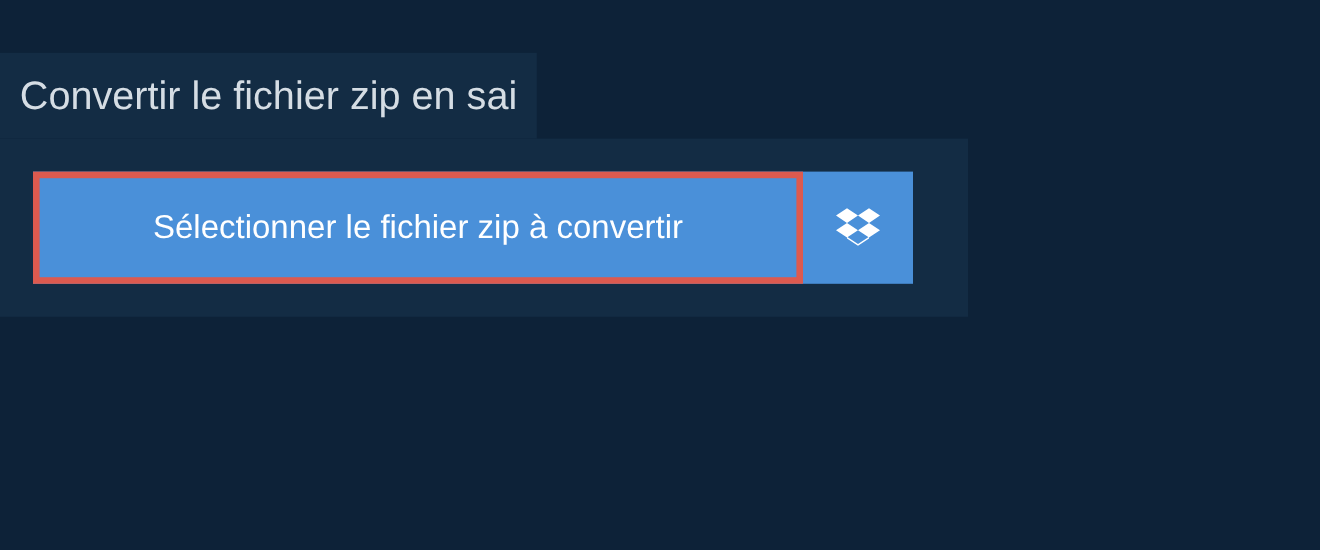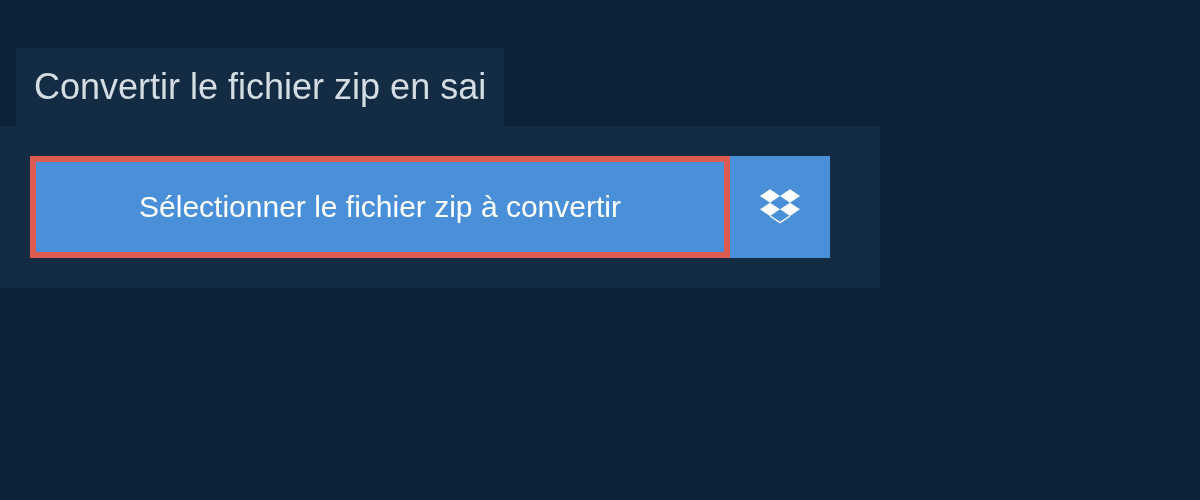--- a/index.html
+++ b/index.html
@@ -12,21 +12,21 @@
       height: 500px;
       background-color: #0d2238;
       font-family: -apple-system, BlinkMacSystemFont, 'Segoe UI', Arial, sans-serif;
       overflow: hidden;
     }
     .header-tab {
       display: inline-block;
       background-color: #132c44;
       padding: 18px 18px;
       margin-top: 48px;
-      margin-left: 16px;
+      margin-left: 0;
     }
     .header-tab h1 {
       color: #d5dde4;
       font-size: 36px;
       font-weight: 400;
     }
     .panel {
       background-color: #132c44;
       padding: 30px 30px 30px 30px;
       width: 880px;

